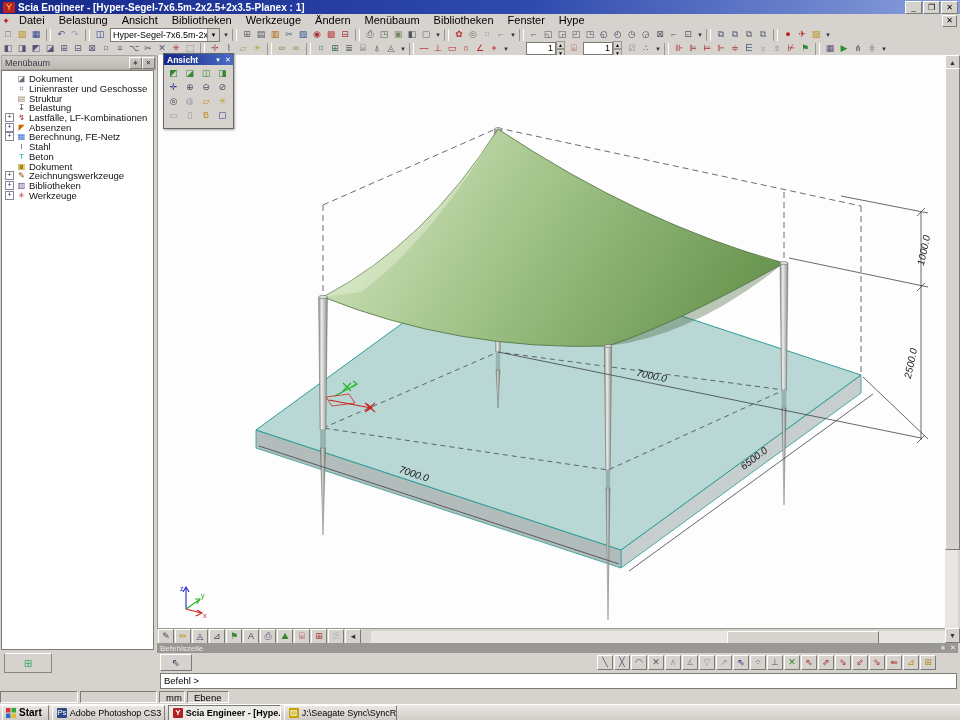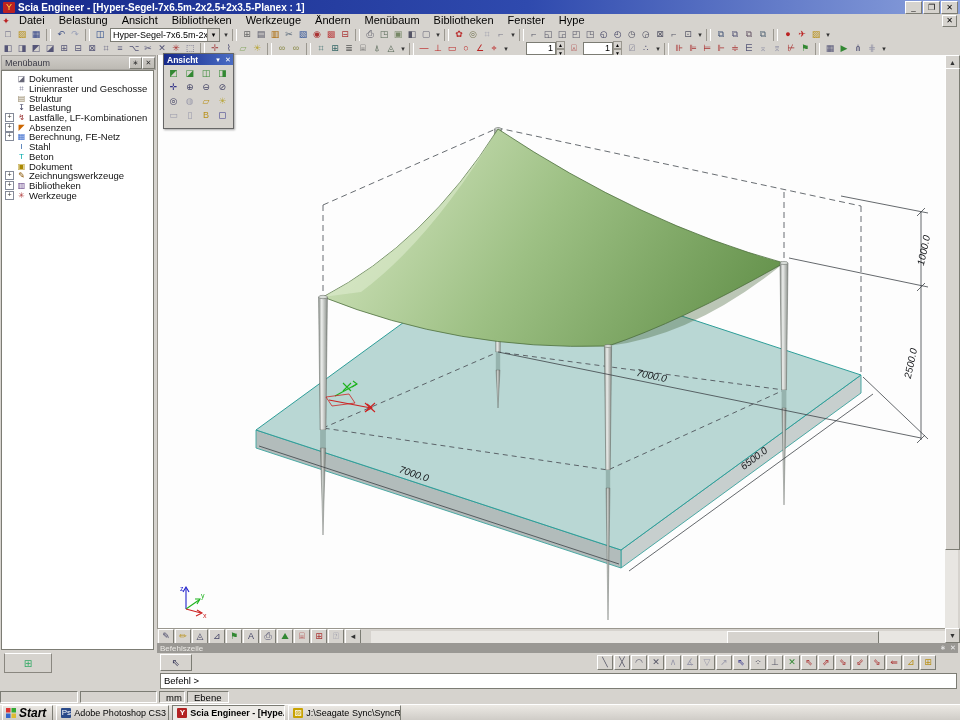--- a/index.html
+++ b/index.html
@@ -72,21 +72,21 @@
   #cmdheader .chbtn{width:10px;font-size:7px;color:#eee;text-align:center;}
   #cmdrow{left:0;top:10px;width:801px;height:19px;display:flex;align-items:center;}
   #cursorbtn{width:30px;height:15px;margin-left:3px;font-size:10px;text-align:center;line-height:15px;color:#335;}
   #snapbar{margin-left:auto;display:flex;align-items:center;padding-right:22px;}
   #cmdinput{left:3px;top:30px;width:792px;height:14px;background:#fff;border:1px solid #7c7c74;font-size:9.5px;line-height:14px;padding-left:3px;}
   
   #statusbar{left:0;top:690px;width:960px;height:14px;background:#d6d3ce;display:flex;gap:2px;padding-top:1px;box-sizing:border-box;}
   .scell{height:12px;font-size:9.5px;line-height:12px;padding-left:6px;box-sizing:border-box;}
   
   #taskbar{left:0;top:704px;width:960px;height:16px;background:linear-gradient(180deg,#ece9e4,#cfccc7);border-top:1px solid #fff;display:flex;align-items:center;gap:3px;padding-left:2px;box-sizing:border-box;}
-  #startbtn{display:flex;align-items:center;gap:3px;height:14px;padding:0 6px 0 3px;font-weight:bold;font-size:12px;font-style:italic;}
+  #startbtn{display:flex;align-items:center;gap:3px;height:14px;padding:0 6px 0 3px;font-weight:bold;font-size:10px;}
   .taskapp{display:flex;align-items:center;gap:3px;height:14px;width:103px;padding:0 4px;font-size:9px;white-space:nowrap;overflow:hidden;}
   .taskapp.active{background:#eceae6;border-top:1px solid #7c7c74;border-left:1px solid #7c7c74;border-right:1px solid #fff;border-bottom:1px solid #fff;font-weight:bold;}
   .appico{width:10px;height:10px;flex:none;font-size:8px;line-height:10px;text-align:center;color:#fff;border-radius:1px;}
 </style>
 </head>
 <body>
 
 <div id="app">
 
   <div id="titlebar" class="abs">

